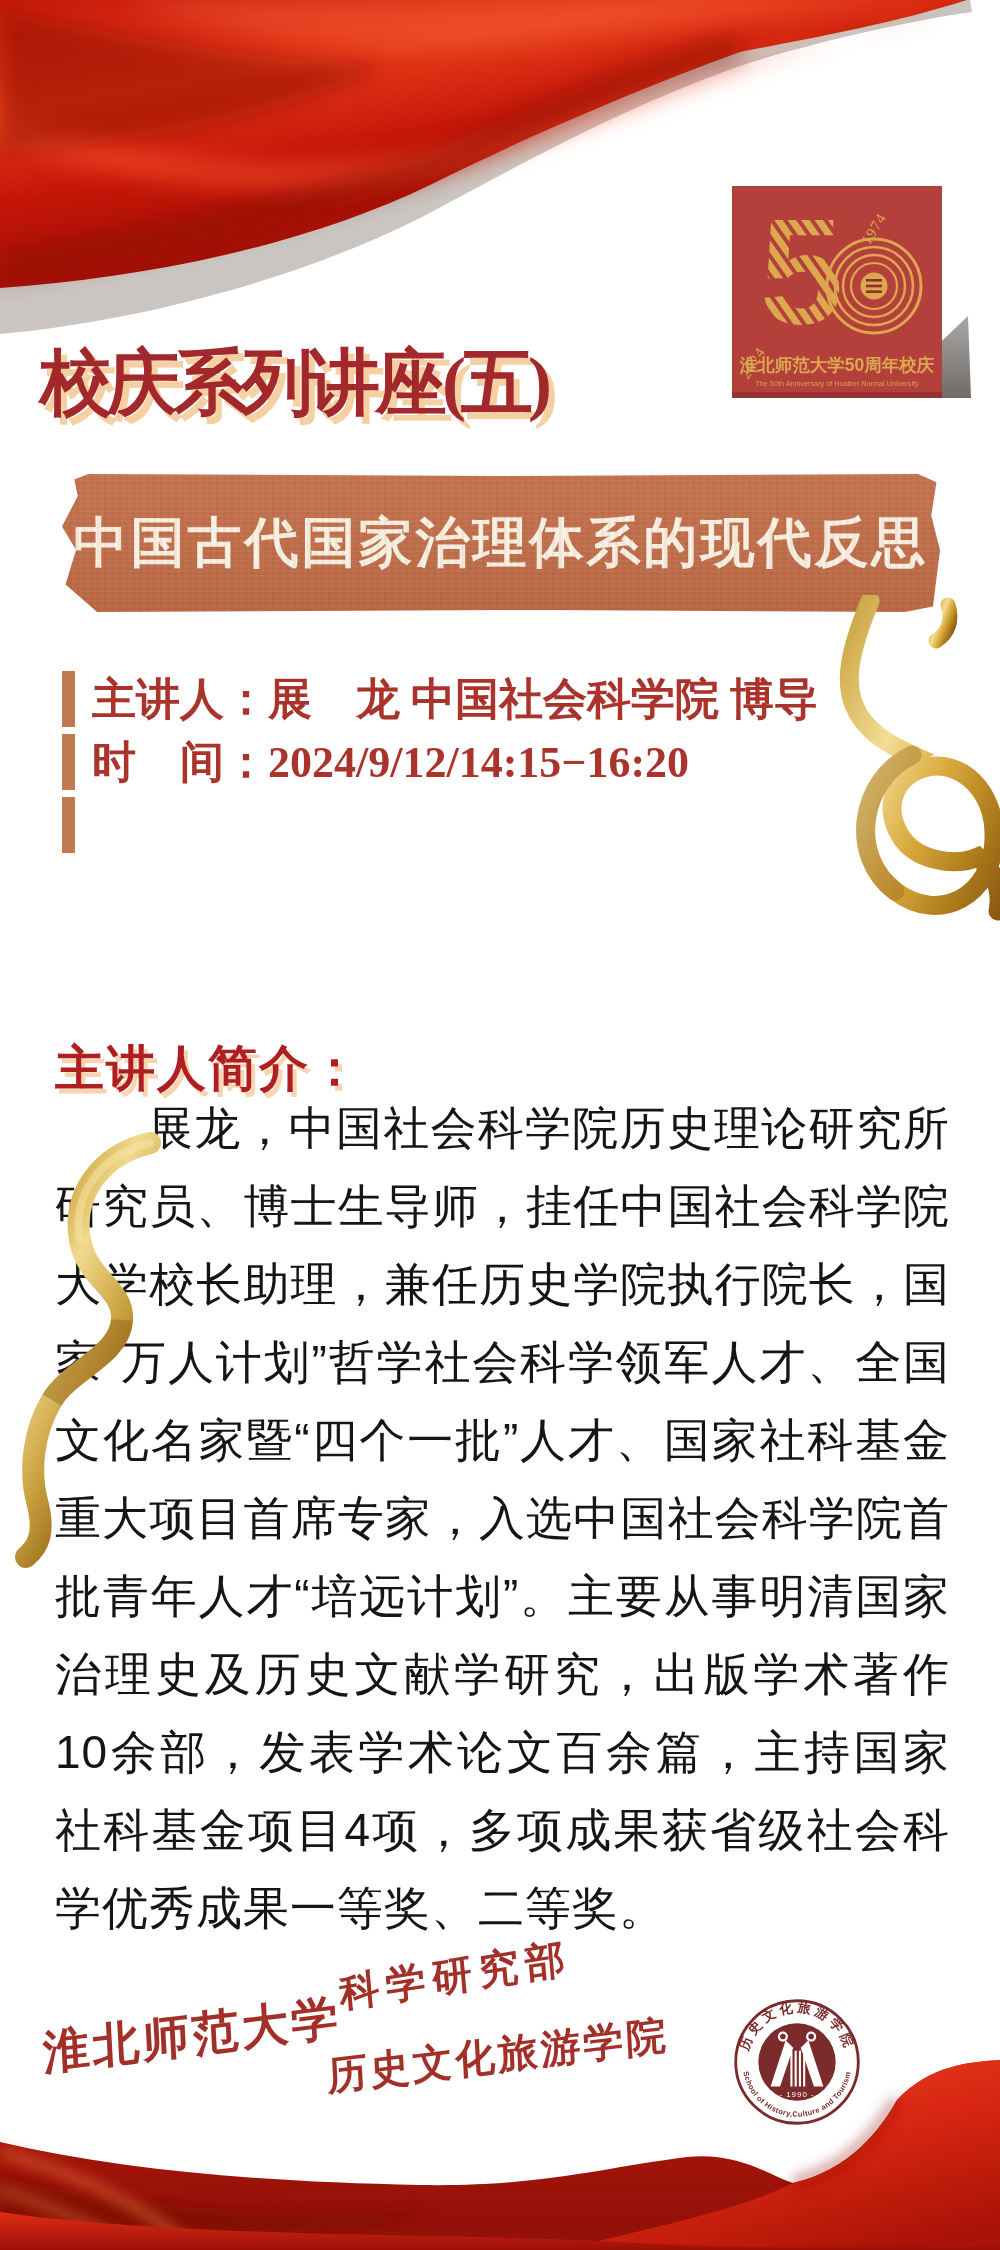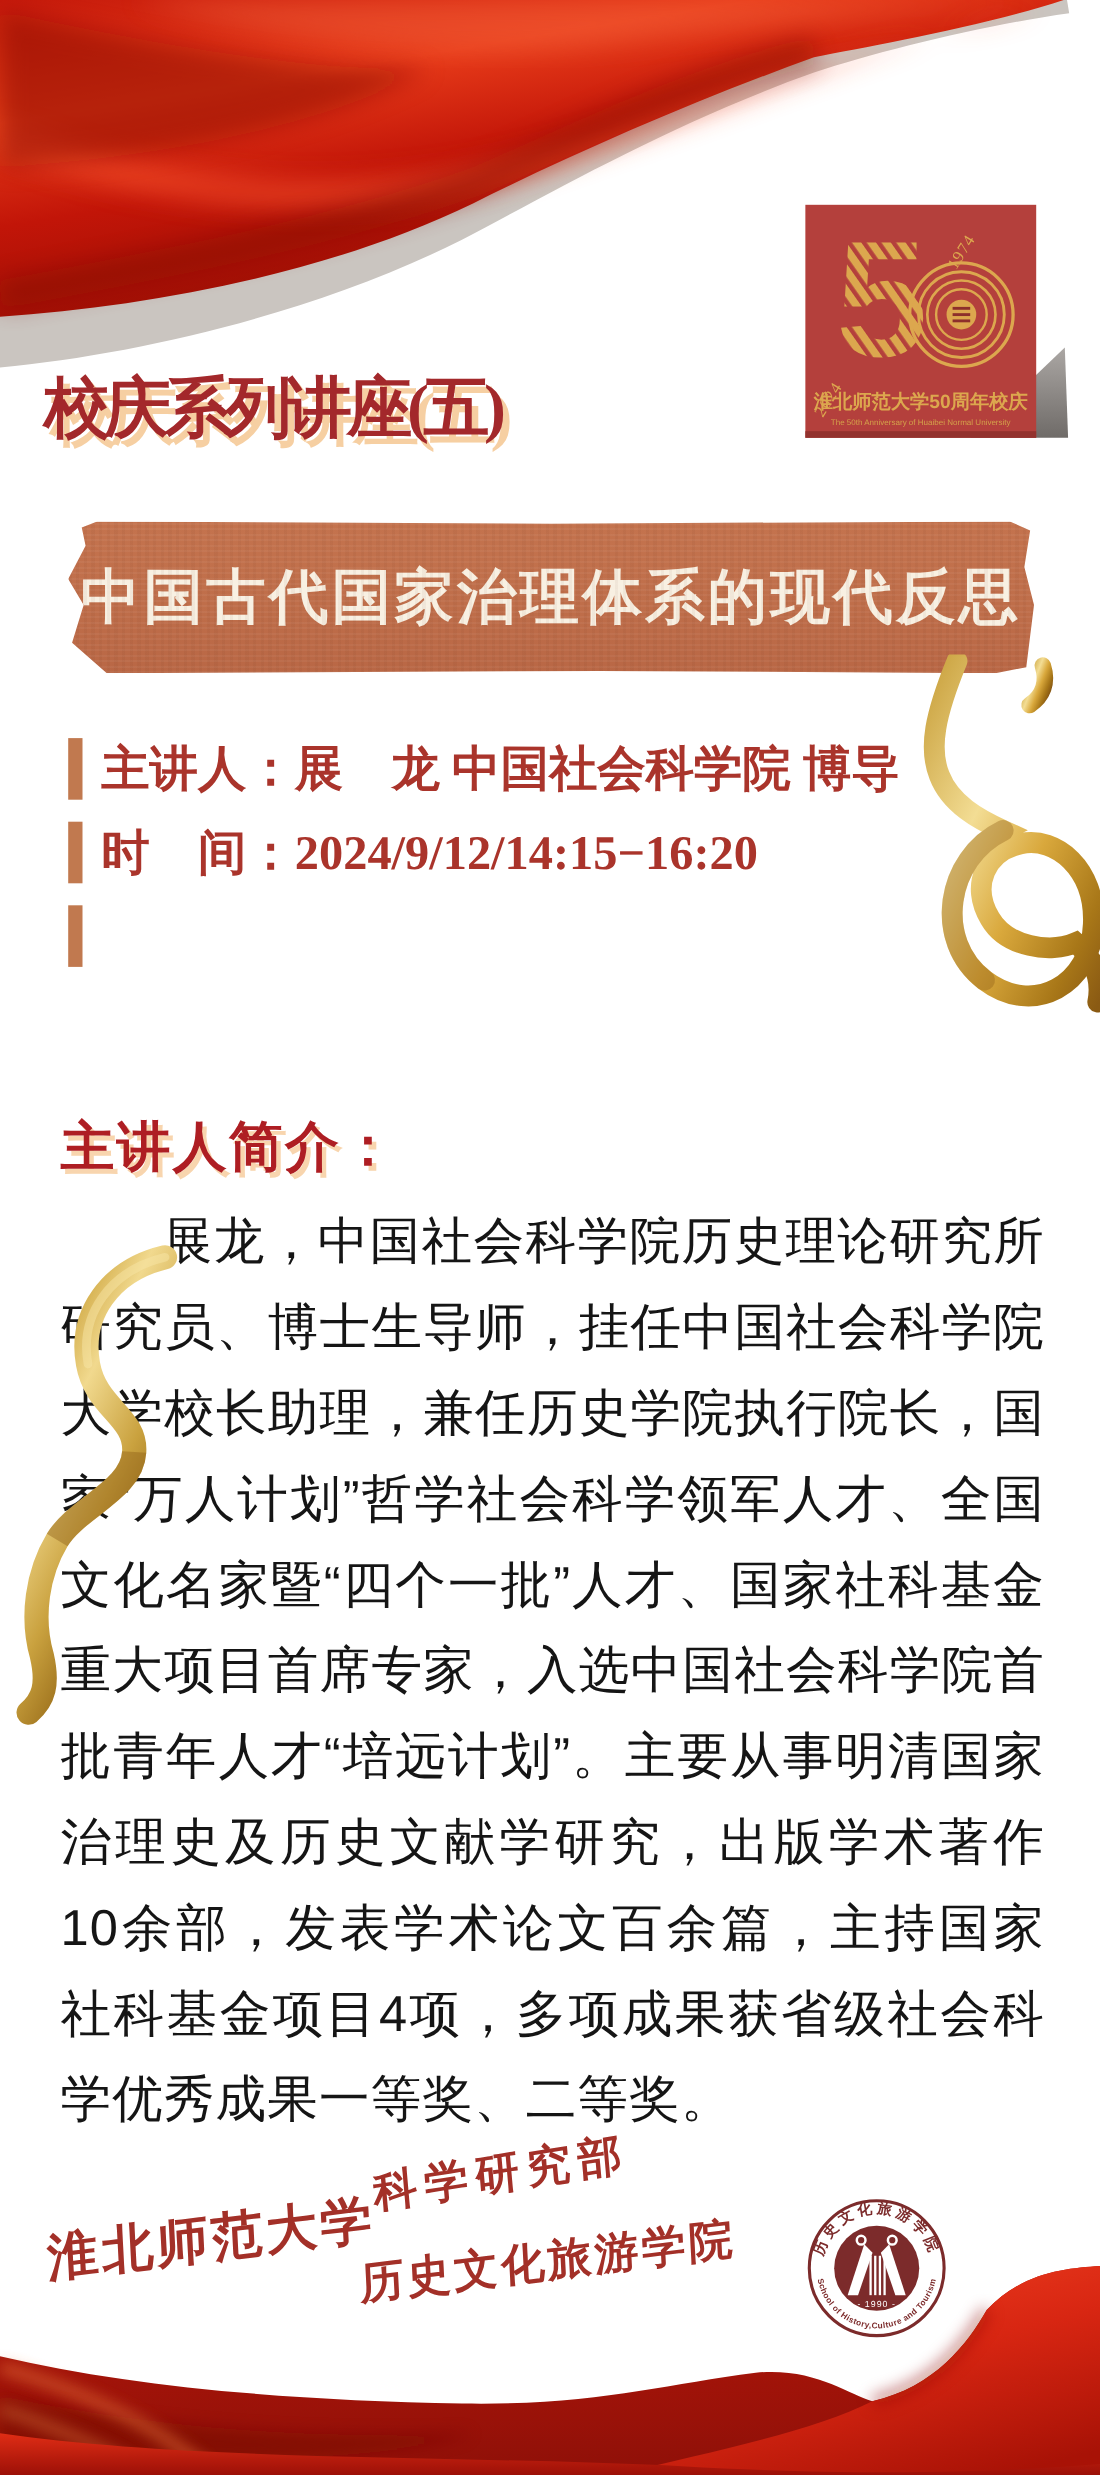--- a/index.html
+++ b/index.html
@@ -2,52 +2,52 @@
 <html><head>
 <meta charset="utf-8">
 <style>
   html,body{margin:0;padding:0;background:#ffffff;}
   .poster{position:relative;width:1000px;height:2250px;background:#fff;overflow:hidden;
           font-family:"Liberation Sans","DejaVu Sans",sans-serif;}
   .abs{position:absolute;}
 
   
   .series-title{
-    left:40px;top:296px;width:700px;height:150px;line-height:150px;
+    left:40px;top:308px;width:700px;height:150px;line-height:150px;
     font-family:"Liberation Serif","DejaVu Serif",serif;
-    font-size:60px;font-weight:900;letter-spacing:-5px;color:#a3282b;
+    font-size:72px;font-weight:900;letter-spacing:-5px;color:#a3282b;
     text-shadow:6px 7px 0 #f6cfa2;white-space:nowrap;
   }
 
   
   .banner{
     left:62px;top:474px;width:878px;height:138px;
     background:linear-gradient(180deg,#c4734e 0%,#bf6e4a 55%,#b96745 100%);
     clip-path:polygon(1.4% 4%,3% 0%,50% 1.5%,97.5% 0%,99.6% 6%,99% 30%,100% 55%,99.2% 96%,
                       96% 100%,55% 98.5%,4% 100%,2.2% 90%,0.4% 80%,1.6% 55%,0% 38%,1.8% 16%);
     display:flex;align-items:center;justify-content:center;
   }
   .banner::after{content:"";position:absolute;inset:0;pointer-events:none;
     background:
       repeating-linear-gradient(0deg,rgba(255,255,255,.045) 0 2px,rgba(0,0,0,0) 2px 5px),
       repeating-linear-gradient(90deg,rgba(90,40,20,.05) 0 3px,rgba(0,0,0,0) 3px 7px);}
   .banner-text{
     font-size:54px;font-weight:600;letter-spacing:3px;color:#f8f0e2;white-space:nowrap;
   }
 
   
-  .info-list{left:62px;top:668px;display:flex;flex-direction:column;gap:14px;}
+  .info-list{left:62px;top:668px;display:flex;flex-direction:column;gap:1px;}
   .info-row{display:flex;align-items:center;height:62px;}
   .info-marker{width:13px;height:56px;background:#c1794f;margin-right:17px;flex:none;}
   .info-text{font-family:"Liberation Serif","DejaVu Serif",serif;font-weight:700;
              font-size:44px;color:#aa342b;white-space:nowrap;}
 
   
   .intro-heading{
-    left:55px;top:1010px;font-size:49px;font-weight:900;color:#ae1e23;
+    left:55px;top:1036px;font-size:49px;font-weight:900;color:#ae1e23;
     letter-spacing:2px;text-shadow:4px 5px 0 #f8d5ae;white-space:nowrap;
   }
   .intro-paragraph{
     left:55px;top:1089px;width:895px;
     font-size:46px;line-height:78px;color:#151515;font-weight:500;
     text-align:justify;text-indent:2em;letter-spacing:1px;
   }
 
   
   .footer-univ{left:42px;top:2004px;font-family:"Liberation Serif","DejaVu Serif",serif;

